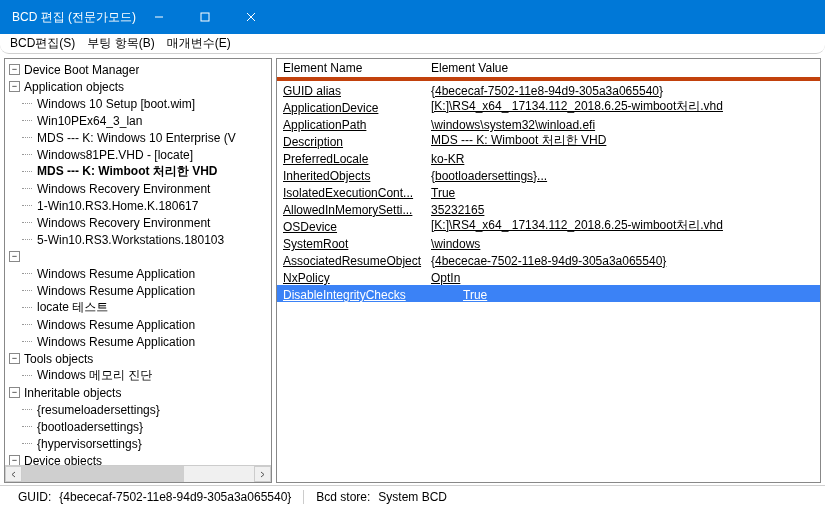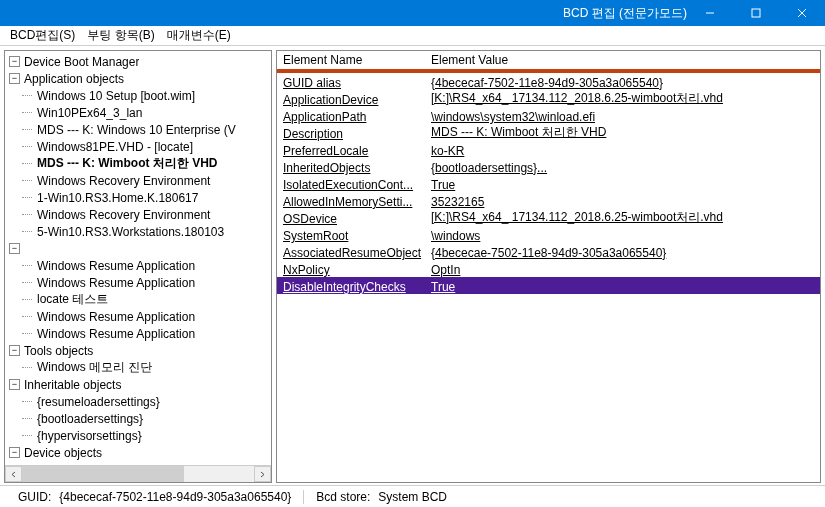--- a/index.html
+++ b/index.html
@@ -10,44 +10,45 @@
     width: 825px;
     height: 507px;
     overflow: hidden;
     position: relative;
     display: flex;
     flex-direction: column;
   }
   .titlebar {
     background: #0078d7;
     color: #fff;
-    height: 26px;
-    display: flex;
-    align-items: center;
-    justify-content: flex-end;
+    height: 34px;
+    display: flex;
+    align-items: center;
+    justify-content: flex-start;
     padding-left: 12px;
     user-select: none;
   }
   .titlebar .title { font-size: 12px; }
   .winbtns { display: flex; height: 100%; }
   .winbtn {
     width: 46px;
     display: flex;
     align-items: center;
     justify-content: center;
     color: #fff;
   }
   .winbtn svg { stroke: #fff; }
   .menubar {
     display: flex;
     height: 20px;
     align-items: center;
     padding: 0 4px;
     border-bottom: 1px solid #d0d0d0;
     background: #fff;
+    border-radius: 9px;
   }
   .menuitem {
     padding: 2px 6px;
     font-size: 12px;
     cursor: default;
   }
   .content {
     flex: 1;
     display: flex;
     min-height: 0;
@@ -147,22 +148,23 @@
     border-bottom: 4px solid #c2410c;
     justify-content: flex-end;
   }
   .grid-row {
     display: flex;
     height: 17px;
     align-items: flex-end;
     text-decoration: underline;
   }
   .grid-row.selected {
-    background: #4c1d95;
+    background: #3b82f6;
     color: #fff;
+    gap: 32px;
   }
   .col-name {
     width: 150px;
     padding-left: 6px;
     white-space: nowrap;
     overflow: hidden;
   }
   .col-value {
     flex: 1;
     padding-left: 4px;

